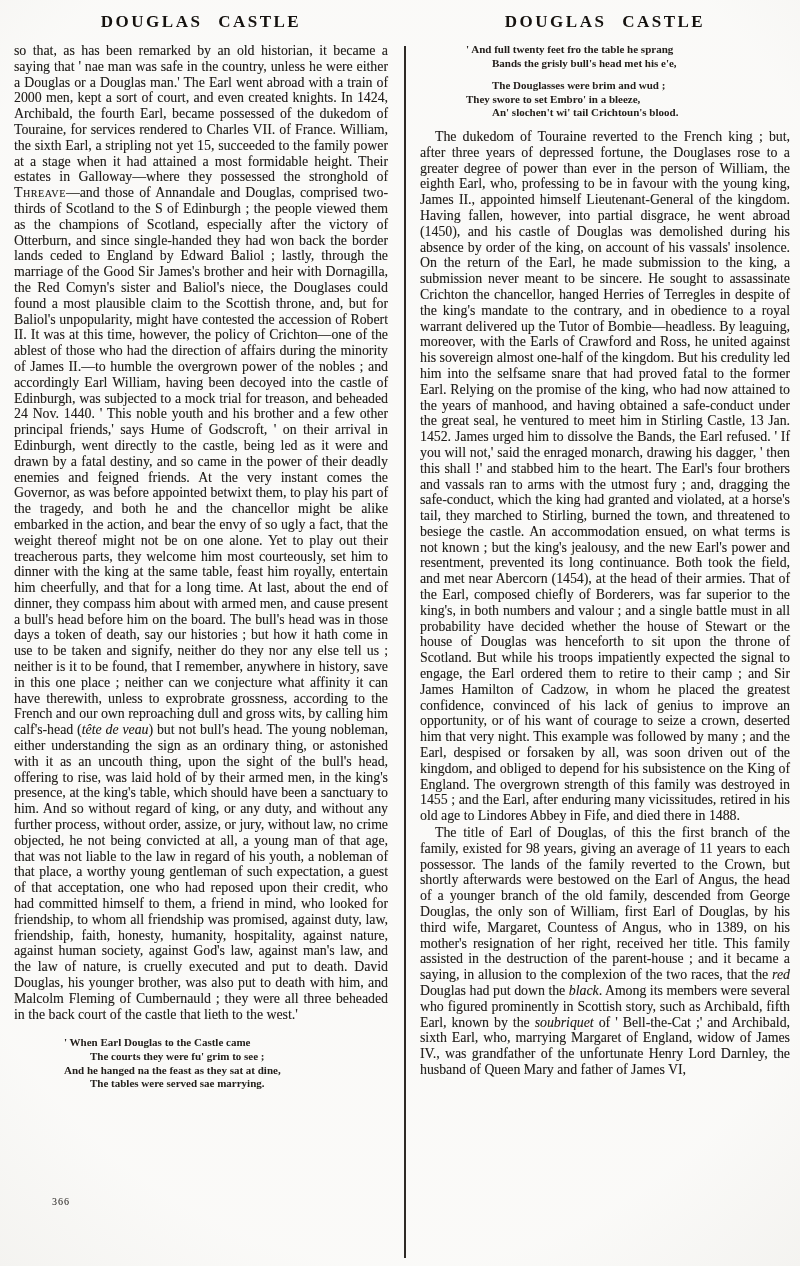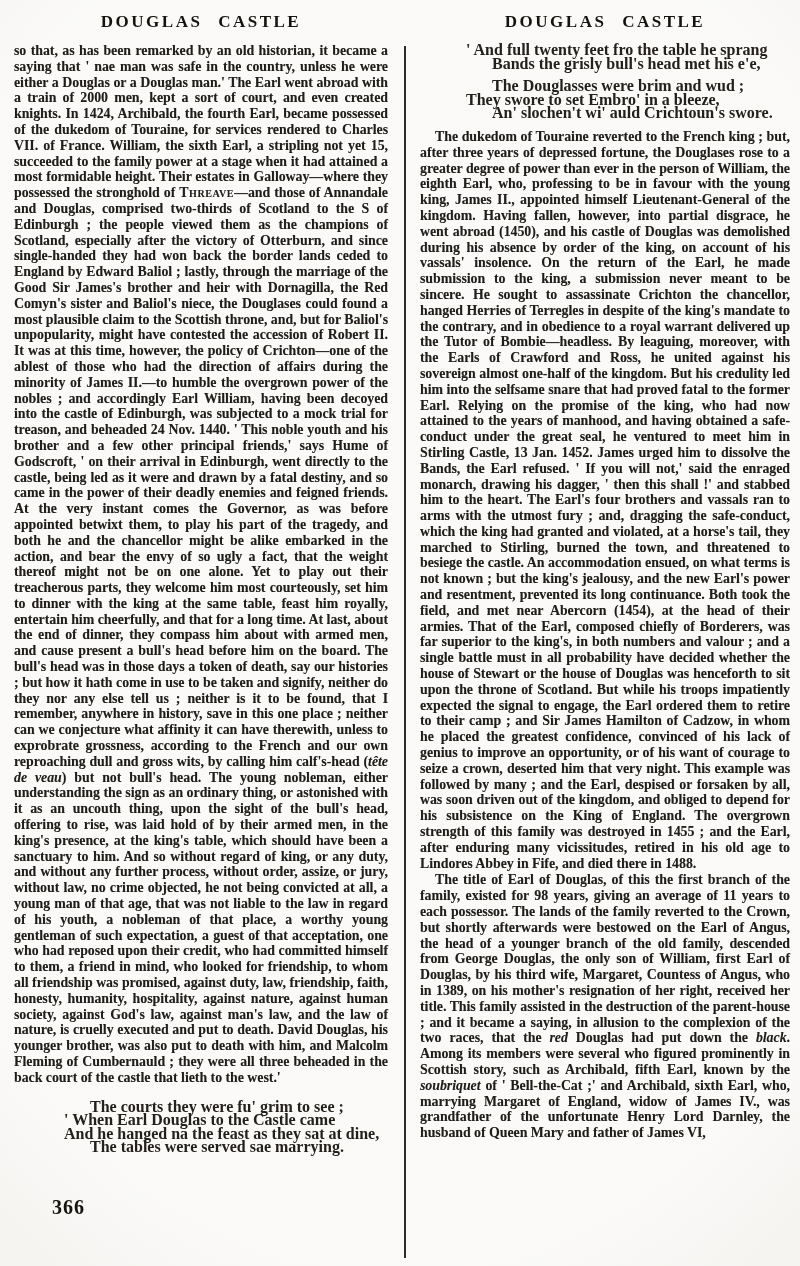--- a/index.html
+++ b/index.html
@@ -22,72 +22,71 @@
     margin:0 0 11px 0;
     font-size:17px;font-weight:bold;text-align:center;
     letter-spacing:2.5px;word-spacing:9px;
     color:#15120f;
   }
   .body-text{
     margin:0;
     font-size:13.8px;line-height:15.8px;
     text-align:justify;
     text-shadow:0.2px 0.2px 0 rgba(32,28,24,0.35);
-    font-weight:bold;
   }
   .indent-first{text-indent:15px;}
   .para-gap{margin-top:1px;}
   em{font-style:italic;}
   .sc{font-variant:small-caps;letter-spacing:0.6px;}
   .verse{
-    font-size:16px;line-height:13.6px;
+    font-size:11px;line-height:13.6px;
     margin:0 0 9px 46px;
     font-weight:bold;color:#24201c;
     text-shadow:none;
   }
   .verse .verse-line{white-space:nowrap;}
   .verse .vindent{padding-left:26px;}
   .footer-verse{margin-top:14px;margin-left:50px;}
   .divider{
     position:absolute;left:404px;top:46px;height:1212px;width:1.6px;
     background:#2e2a26;
   }
   .page-number{
     position:absolute;left:52px;top:1196px;
-    font-size:20px;font-weight:bold;letter-spacing:1px;color:#15120f;
+    font-size:10px;font-weight:normal;letter-spacing:1px;color:#15120f;
   }
 </style>
 </head>
 <body>
 
 <div class="page">
 
   <div class="col col-left">
     <h1 class="running-head">DOUGLAS CASTLE</h1>
     <p class="body-text">so that, as has been remarked by an old historian, it became a saying that ' nae man was safe in the country, unless he were either a Douglas or a Douglas man.'  The Earl went abroad with a train of 2000 men, kept a sort of court, and even created knights.  In 1424, Archibald, the fourth Earl, became possessed of the dukedom of Touraine, for services rendered to Charles VII. of France.  William, the sixth Earl, a stripling not yet 15, succeeded to the family power at a stage when it had attained a most formidable height.  Their estates in Galloway—where they possessed the stronghold of <span class="sc">Threave</span>—and those of Annandale and Douglas, comprised two-thirds of Scotland to the S of Edinburgh ; the people viewed them as the champions of Scotland, especially after the victory of Otterburn, and since single-handed they had won back the border lands ceded to England by Edward Baliol ; lastly, through the marriage of the Good Sir James's brother and heir with Dornagilla, the Red Comyn's sister and Baliol's niece, the Douglases could found a most plausible claim to the Scottish throne, and, but for Baliol's unpopularity, might have contested the accession of Robert II.  It was at this time, however, the policy of Crichton—one of the ablest of those who had the direction of affairs during the minority of James II.—to humble the overgrown power of the nobles ; and accordingly Earl William, having been decoyed into the castle of Edinburgh, was subjected to a mock trial for treason, and beheaded 24 Nov. 1440.  ' This noble youth and his brother and a few other principal friends,' says Hume of Godscroft, ' on their arrival in Edinburgh, went directly to the castle, being led as it were and drawn by a fatal destiny, and so came in the power of their deadly enemies and feigned friends.  At the very instant comes the Governor, as was before appointed betwixt them, to play his part of the tragedy, and both he and the chancellor might be alike embarked in the action, and bear the envy of so ugly a fact, that the weight thereof might not be on one alone.  Yet to play out their treacherous parts, they welcome him most courteously, set him to dinner with the king at the same table, feast him royally, entertain him cheerfully, and that for a long time.  At last, about the end of dinner, they compass him about with armed men, and cause present a bull's head before him on the board. The bull's head was in those days a token of death, say our histories ; but how it hath come in use to be taken and signify, neither do they nor any else tell us ; neither is it to be found, that I remember, anywhere in history, save in this one place ; neither can we conjecture what affinity it can have therewith, unless to exprobrate grossness, according to the French and our own reproaching dull and gross wits, by calling him calf's-head (<em>tête de veau</em>) but not bull's head.  The young nobleman, either understanding the sign as an ordinary thing, or astonished with it as an uncouth thing, upon the sight of the bull's head, offering to rise, was laid hold of by their armed men, in the king's presence, at the king's table, which should have been a sanctuary to him.  And so without regard of king, or any duty, and without any further process, without order, assize, or jury, without law, no crime objected, he not being convicted at all, a young man of that age, that was not liable to the law in regard of his youth, a nobleman of that place, a worthy young gentleman of such expectation, a guest of that acceptation, one who had reposed upon their credit, who had committed himself to them, a friend in mind, who looked for friendship, to whom all friendship was promised, against duty, law, friendship, faith, honesty, humanity, hospitality, against nature, against human society, against God's law, against man's law, and the law of nature, is cruelly executed and put to death. David Douglas, his younger brother, was also put to death with him, and Malcolm Fleming of Cumbernauld ; they were all three beheaded in the back court of the castle that lieth to the west.'</p>
     <div class="verse footer-verse">
+        <div class="verse-line">' When Earl Douglas to the Castle came</div>
         <div class="verse-line vindent">The courts they were fu' grim to see ;</div>
-        <div class="verse-line">' When Earl Douglas to the Castle came</div>
         <div class="verse-line">And he hanged na the feast as they sat at dine,</div>
         <div class="verse-line vindent">The tables were served sae marrying.</div>
       </div>
   </div>
 
   <div class="divider"></div>
 
   <div class="col col-right">
     <h1 class="running-head">DOUGLAS CASTLE</h1>
     <div class="verse">
         <div class="verse-line">' And full twenty feet fro the table he sprang</div>
         <div class="verse-line vindent">Bands the grisly bull's head met his e'e,</div>
       </div>
     <div class="verse">
         <div class="verse-line vindent">The Douglasses were brim and wud ;</div>
         <div class="verse-line">They swore to set Embro' in a bleeze,</div>
-        <div class="verse-line vindent">An' slochen't wi' auld Crichtoun's swore.</div>
+        <div class="verse-line vindent">An' slochen't wi' tail Crichtoun's blood.</div>
       </div>
     <p class="body-text indent-first">The dukedom of Touraine reverted to the French king ; but, after three years of depressed fortune, the Douglases rose to a greater degree of power than ever in the person of William, the eighth Earl, who, professing to be in favour with the young king, James II., appointed himself Lieutenant-General of the kingdom.  Having fallen, however, into partial disgrace, he went abroad (1450), and his castle of Douglas was demolished during his absence by order of the king, on account of his vassals' insolence.  On the return of the Earl, he made submission to the king, a submission never meant to be sincere.  He sought to assassinate Crichton the chancellor, hanged Herries of Terregles in despite of the king's mandate to the contrary, and in obedience to a royal warrant delivered up the Tutor of Bombie—headless. By leaguing, moreover, with the Earls of Crawford and Ross, he united against his sovereign almost one-half of the kingdom.  But his credulity led him into the selfsame snare that had proved fatal to the former Earl.  Relying on the promise of the king, who had now attained to the years of manhood, and having obtained a safe-conduct under the great seal, he ventured to meet him in Stirling Castle, 13 Jan. 1452.  James urged him to dissolve the Bands, the Earl refused.  ' If you will not,' said the enraged monarch, drawing his dagger, ' then this shall !' and stabbed him to the heart.  The Earl's four brothers and vassals ran to arms with the utmost fury ; and, dragging the safe-conduct, which the king had granted and violated, at a horse's tail, they marched to Stirling, burned the town, and threatened to besiege the castle. An accommodation ensued, on what terms is not known ; but the king's jealousy, and the new Earl's power and resentment, prevented its long continuance.  Both took the field, and met near Abercorn (1454), at the head of their armies.  That of the Earl, composed chiefly of Borderers, was far superior to the king's, in both numbers and valour ; and a single battle must in all probability have decided whether the house of Stewart or the house of Douglas was henceforth to sit upon the throne of Scotland.  But while his troops impatiently expected the signal to engage, the Earl ordered them to retire to their camp ; and Sir James Hamilton of Cadzow, in whom he placed the greatest confidence, convinced of his lack of genius to improve an opportunity, or of his want of courage to seize a crown, deserted him that very night.  This example was followed by many ; and the Earl, despised or forsaken by all, was soon driven out of the kingdom, and obliged to depend for his subsistence on the King of England. The overgrown strength of this family was destroyed in 1455 ; and the Earl, after enduring many vicissitudes, retired in his old age to Lindores Abbey in Fife, and died there in 1488.</p>
     <p class="body-text indent-first para-gap">The title of Earl of Douglas, of this the first branch of the family, existed for 98 years, giving an average of 11 years to each possessor.  The lands of the family reverted to the Crown, but shortly afterwards were bestowed on the Earl of Angus, the head of a younger branch of the old family, descended from George Douglas, the only son of William, first Earl of Douglas, by his third wife, Margaret, Countess of Angus, who in 1389, on his mother's resignation of her right, received her title.  This family assisted in the destruction of the parent-house ; and it became a saying, in allusion to the complexion of the two races, that the <em>red</em> Douglas had put down the <em>black</em>.  Among its members were several who figured prominently in Scottish story, such as Archibald, fifth Earl, known by the <em>soubriquet</em> of ' Bell-the-Cat ;' and Archibald, sixth Earl, who, marrying Margaret of England, widow of James IV., was grandfather of the unfortunate Henry Lord Darnley, the husband of Queen Mary and father of James VI,</p>
   </div>
 
   <div class="page-number">366</div>
 
 </div>
 
 </body></html>

